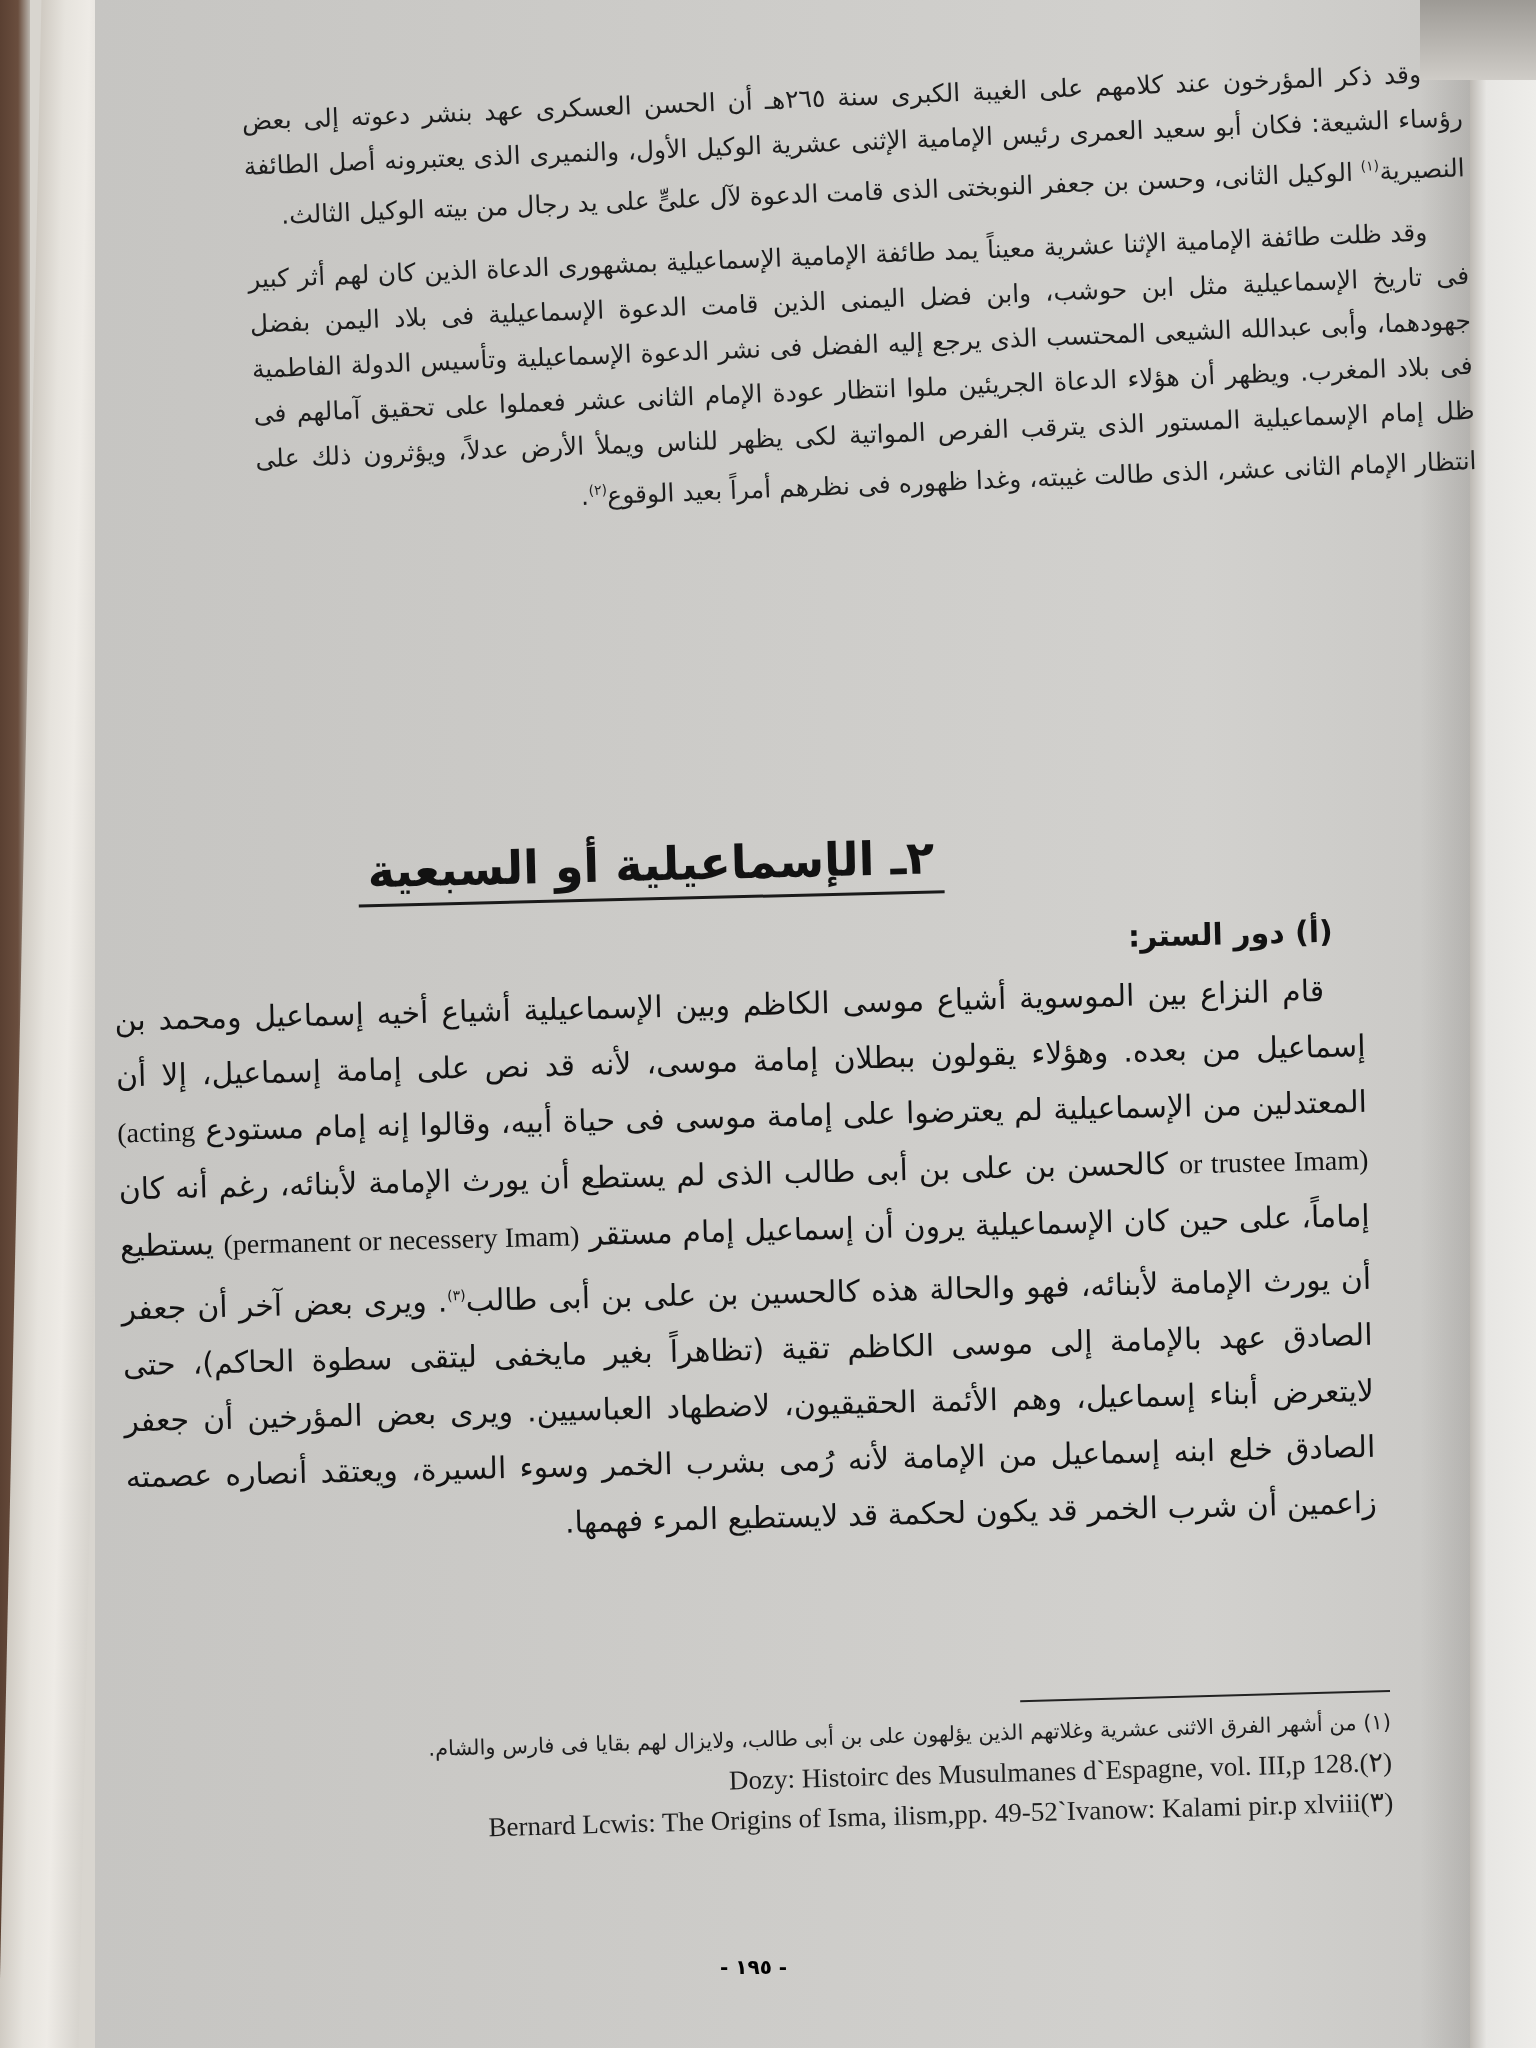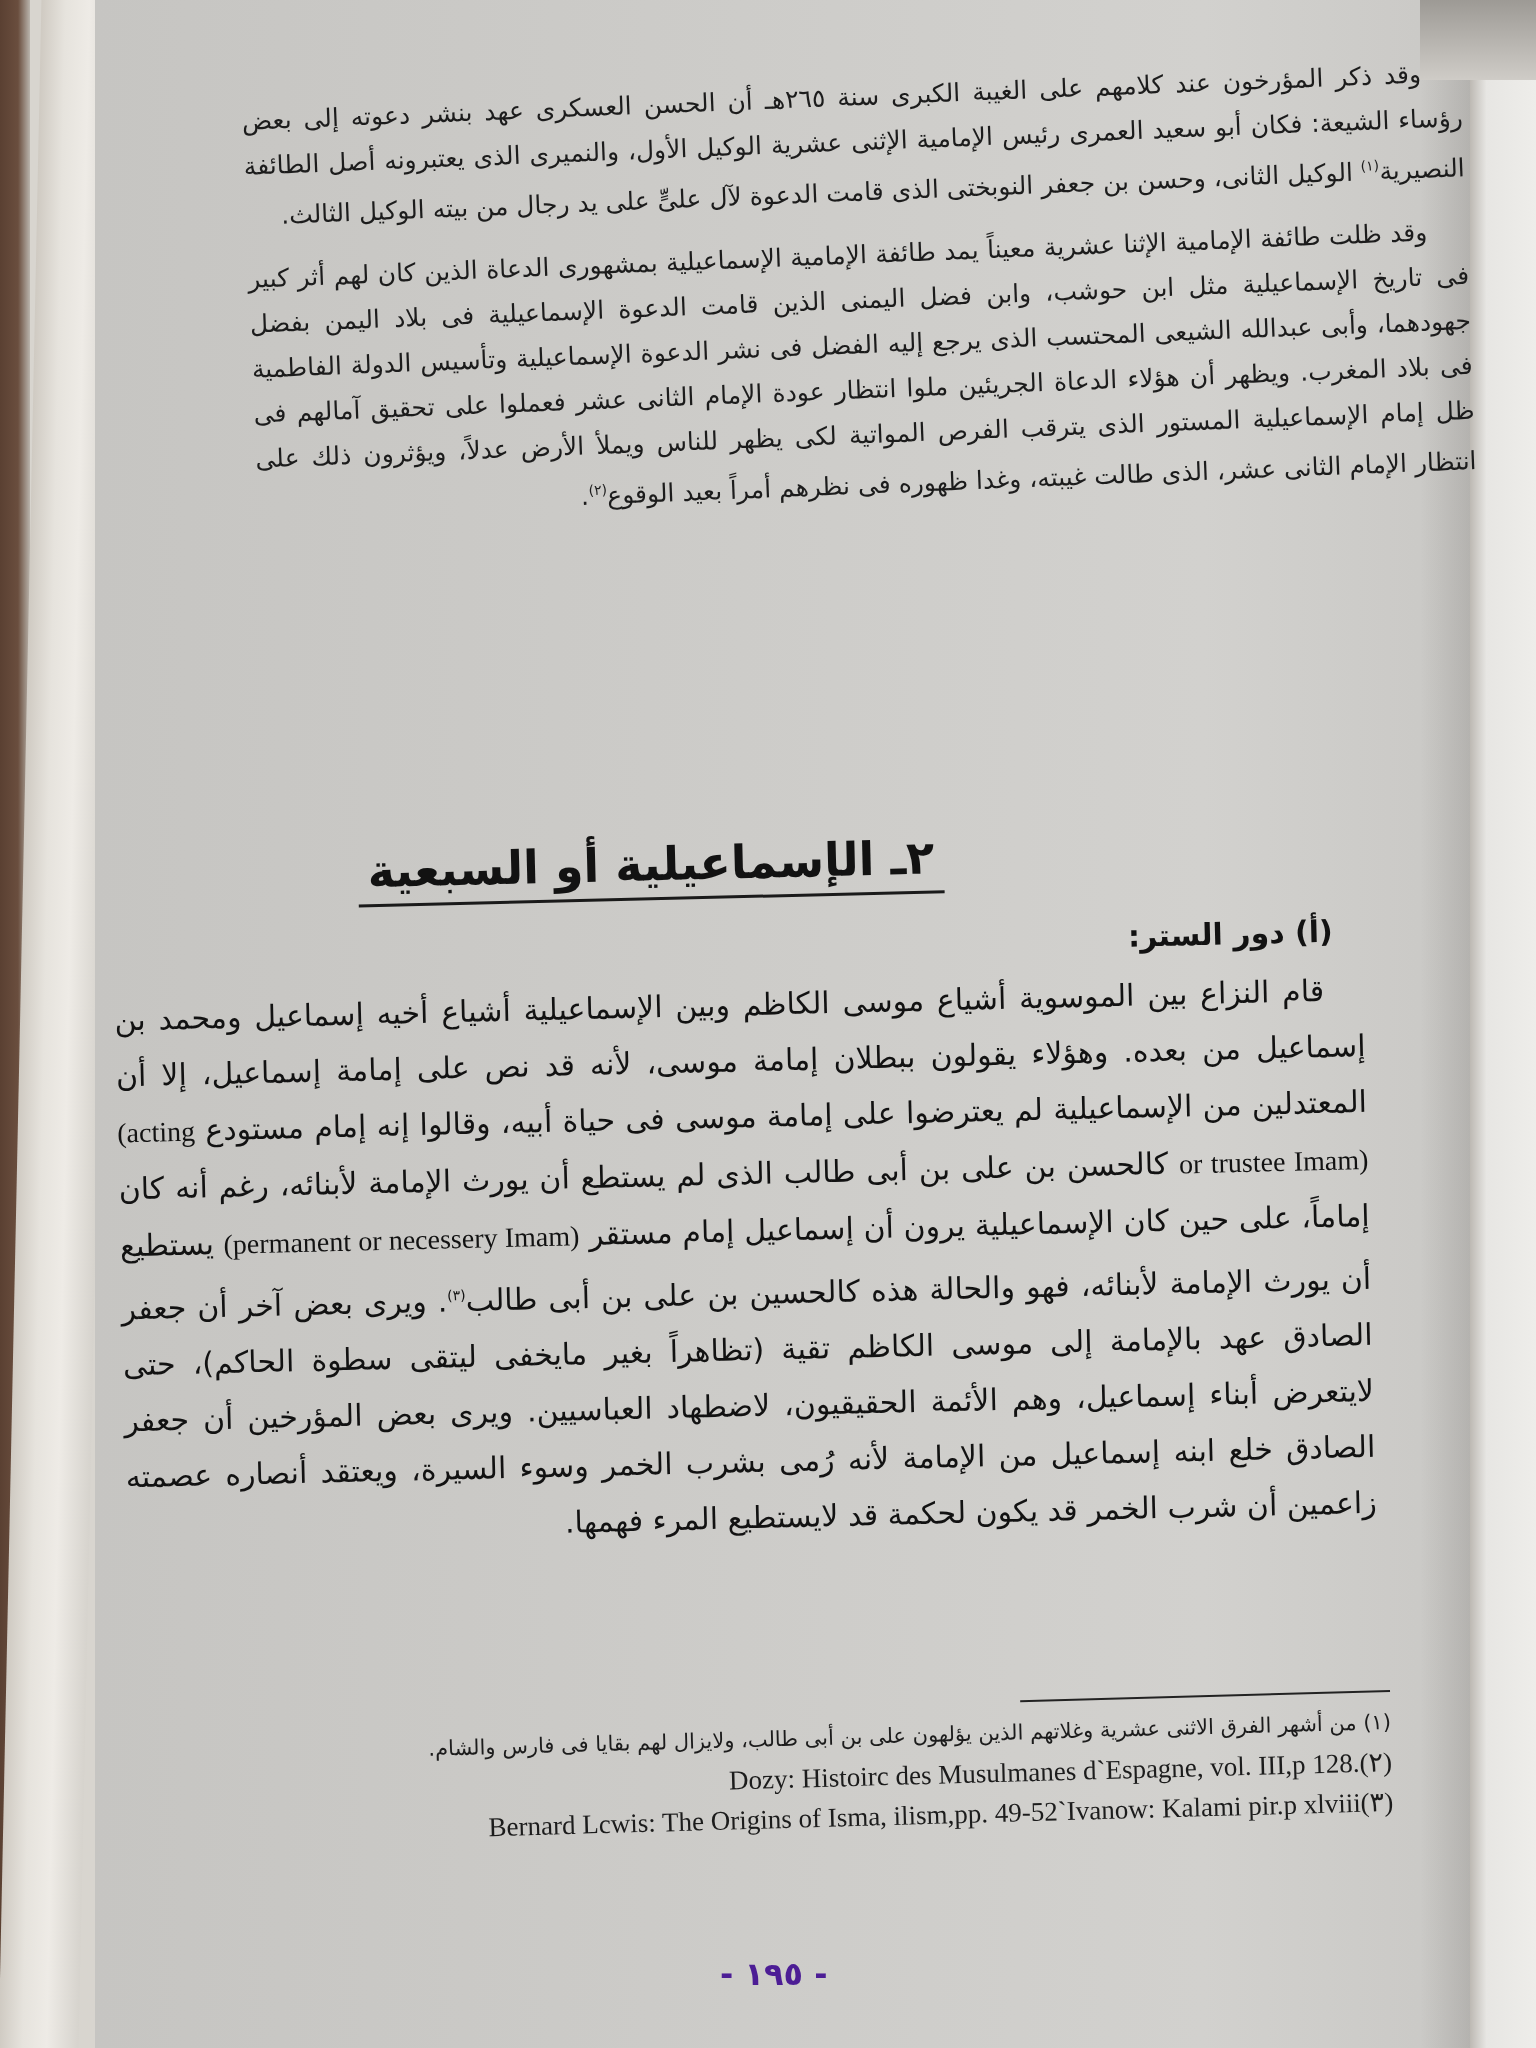--- a/index.html
+++ b/index.html
@@ -67,22 +67,22 @@
 
   .footnotes {
     position: absolute; left: 240px; top: 1690px; width: 1150px;
     direction: rtl; color: #1c1c1c;
     transform: rotate(-1.6deg); transform-origin: 100% 0;
   }
   .fn-rule { width: 370px; height: 2px; background: #222; margin-left: auto; margin-bottom: 10px; }
   .fn { font-size: 21px; line-height: 40px; white-space: nowrap; }
   .fn.latin-fn { font-family: "Liberation Serif", serif; font-size: 27px; direction: ltr; text-align: right; }
   .page-number {
-    position: absolute; left: 720px; top: 1955px; font-size: 32px; font-weight: bold;
-    color: #4c1d95; direction: rtl; letter-spacing: 3px;
+    position: absolute; left: 720px; top: 1955px; font-size: 20px; font-weight: bold;
+    color: #000000; direction: rtl; letter-spacing: 3px;
   }
 </style>
 </head>
 <body>
 
 <div class="edge-left"></div>
 <div class="page-stack"></div>
 
 <div class="page">
   <div class="gutter"></div>

